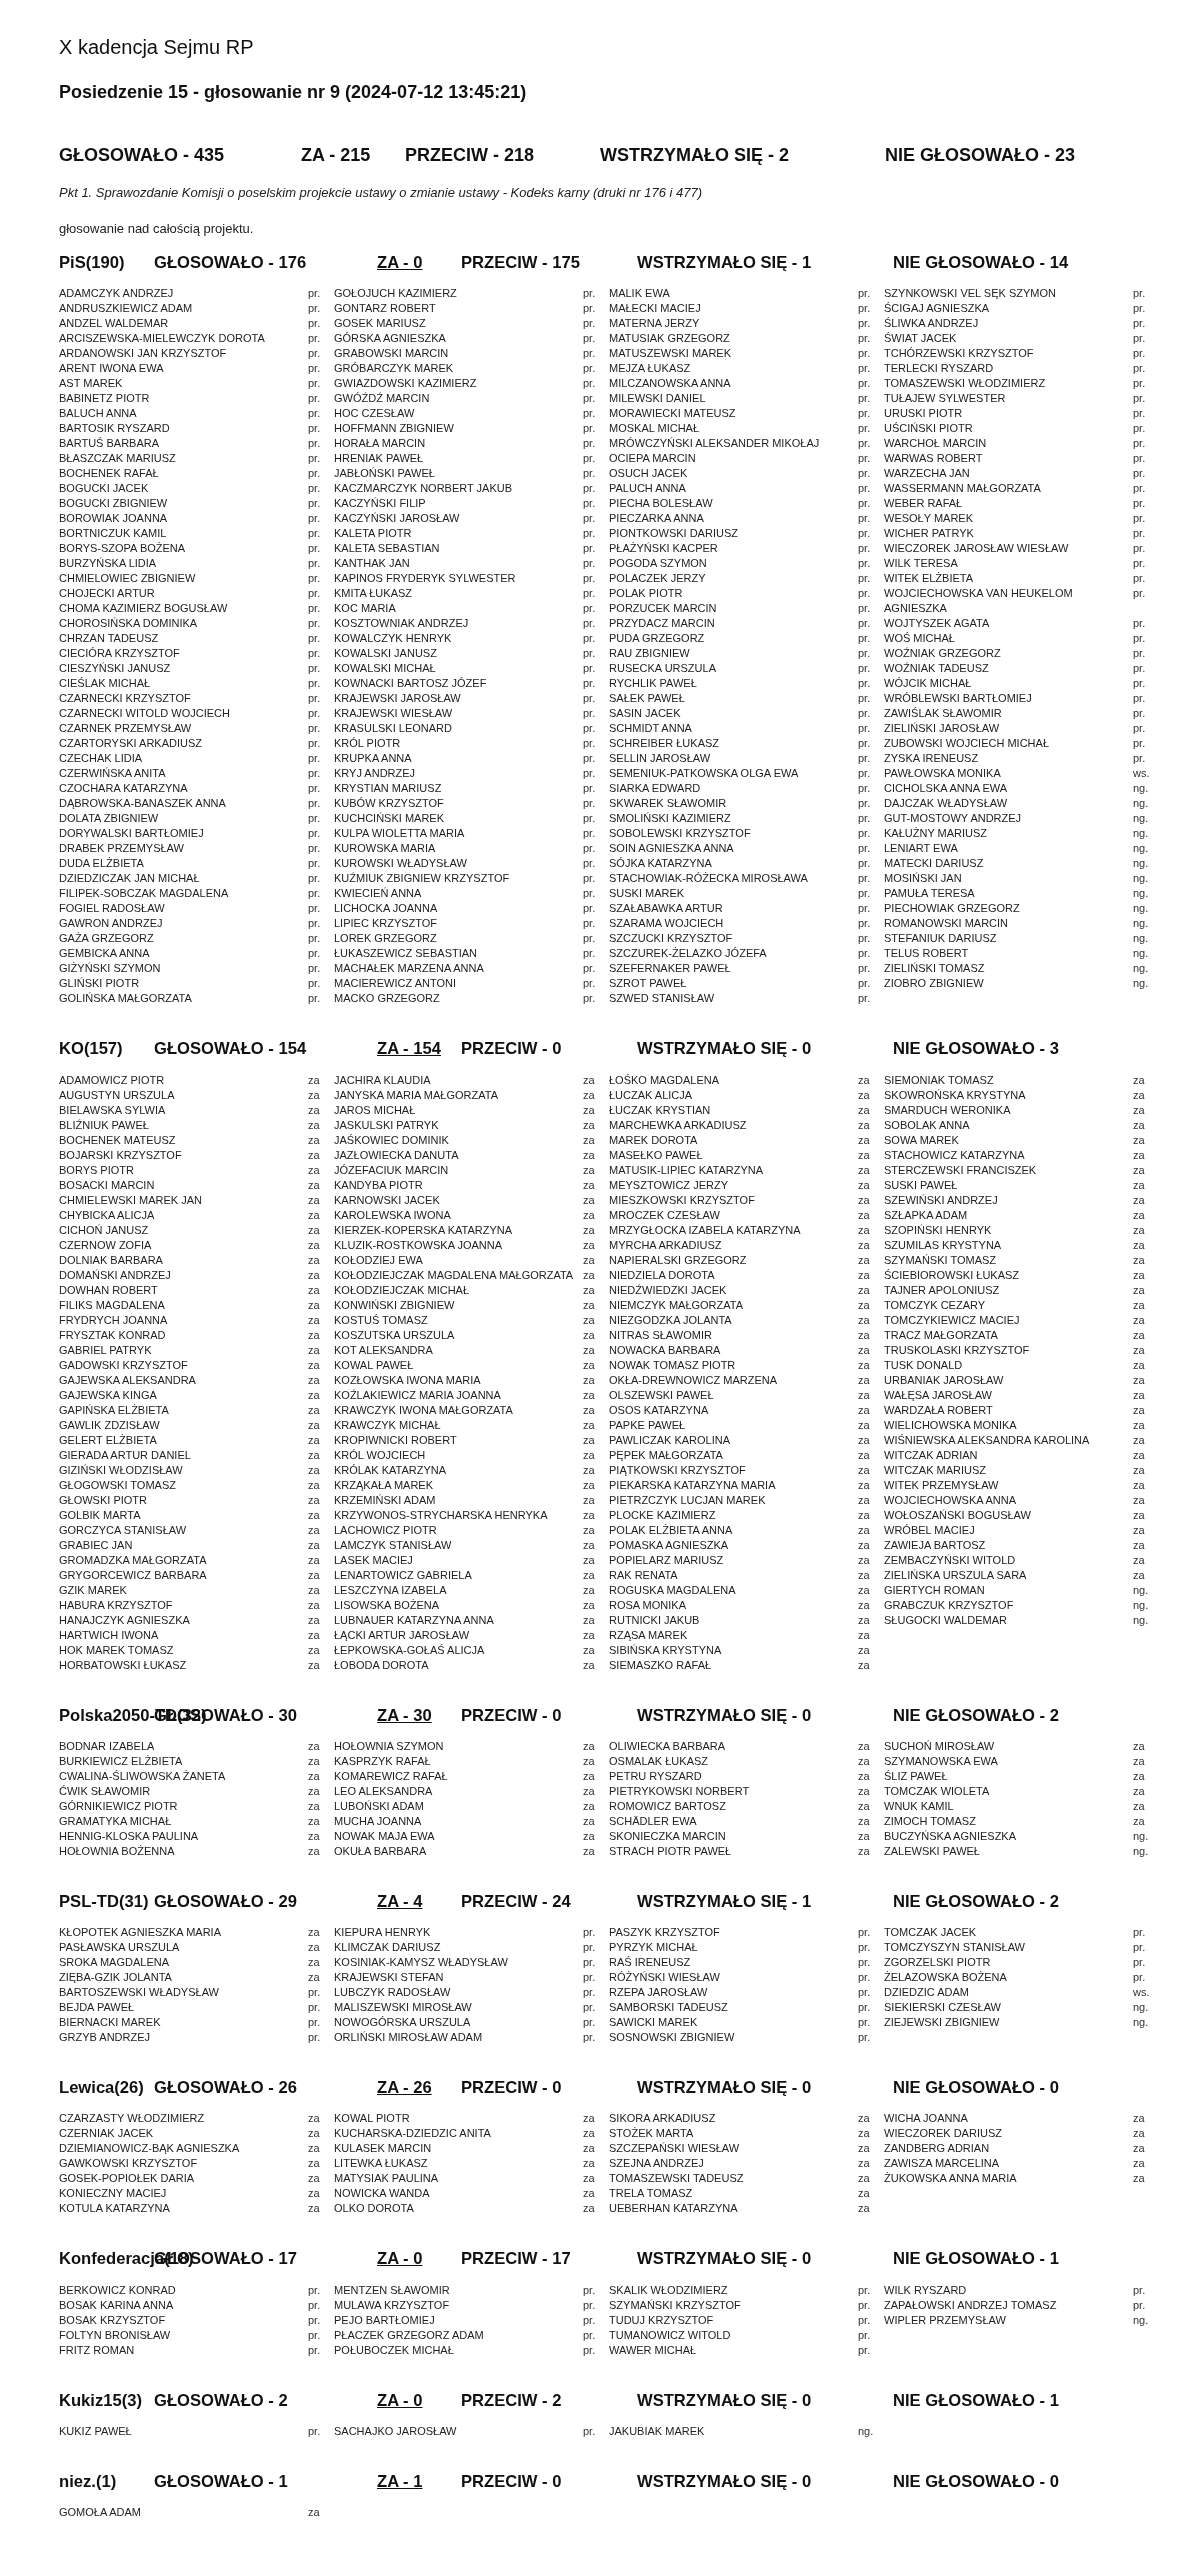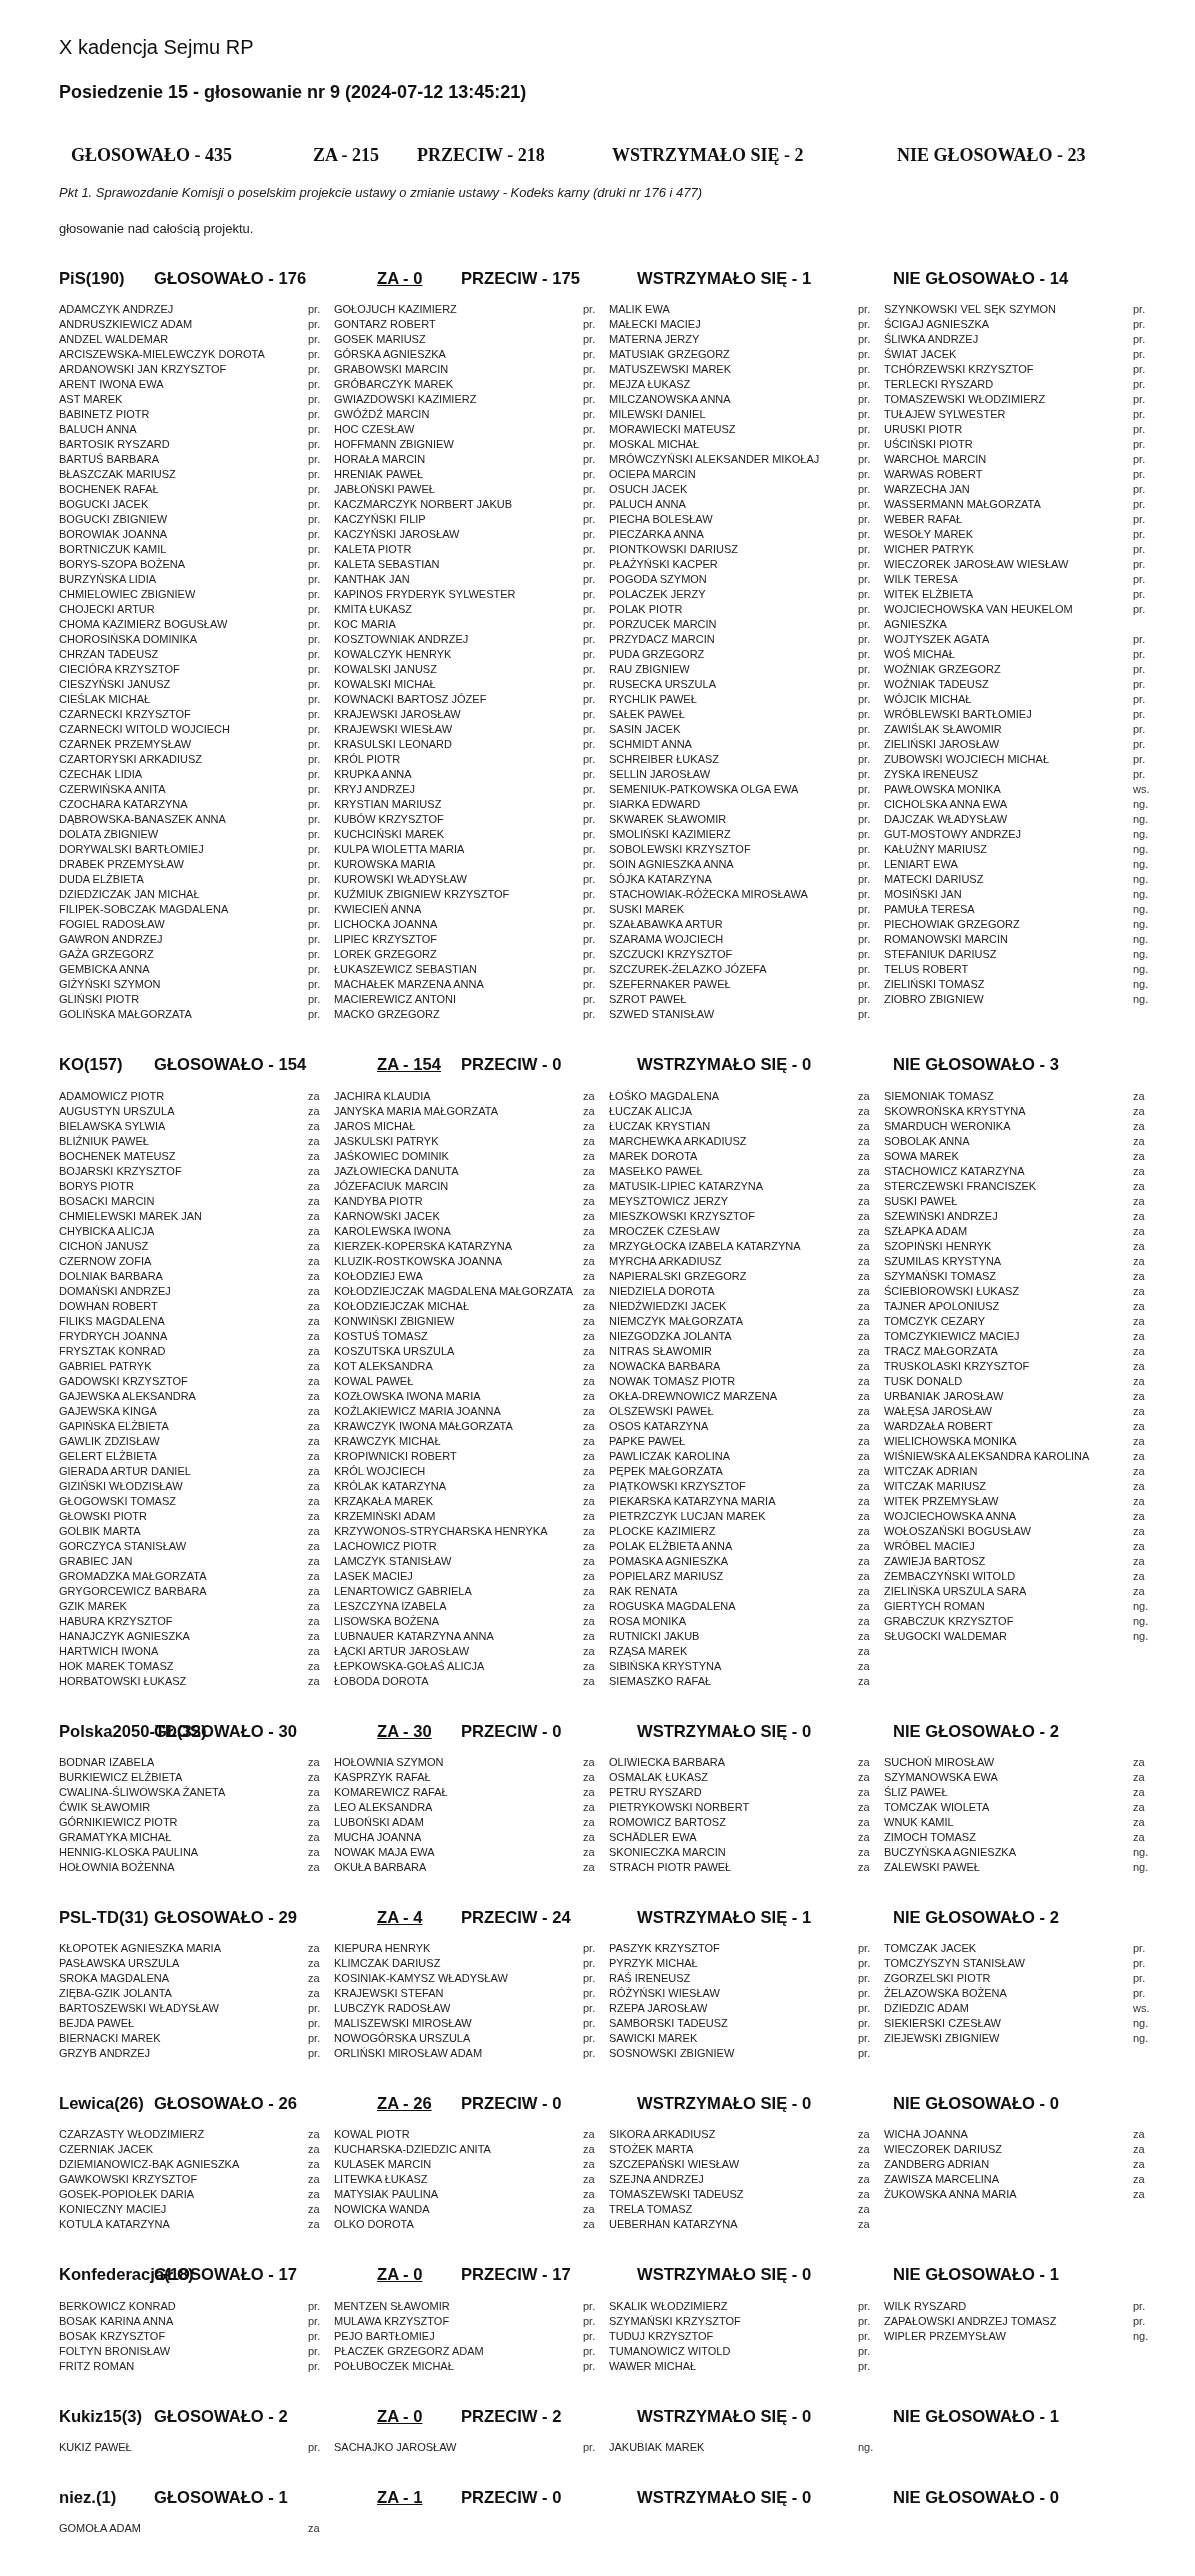--- a/index.html
+++ b/index.html
@@ -1,24 +1,24 @@
 <!DOCTYPE html>
 <html style="font-size:15px"><head>
 <meta charset="utf-8">
 <style>
   html, body { margin: 0; padding: 0; background: #ffffff; }
   body { width: 1196px; min-height: 2576px; font-family: "Liberation Sans", sans-serif; color: #111; }
   .page { padding: 36px 0 0 59px; position: relative; width: 1120px; }
   .doc-title { font-size: 20px; margin: 0 0 23px 0; font-weight: normal; }
   .sitting { font-size: 18px; font-weight: bold; margin: 0 0 42px 0; }
-  .totals { display: flex; font-size: 18px; font-weight: bold; margin: 0 0 19px 12px; font-family: Liberation Serif, serif; }
+  .totals { display: flex; font-size: 18px; font-weight: bold; margin: 0 0 19px 0; }
   .totals span { display: inline-block; }
   .t-gl { width: 242px; } .t-za { width: 104px; } .t-pr { width: 195px; } .t-ws { width: 285px; } .t-ng {}
   .agenda { font-size: 13px; color: #222; margin: 0 0 21px 0; font-style: italic; }
-  .agenda2 { font-size: 13px; color: #222; margin: 0 0 32px 0; }
+  .agenda2 { font-size: 13px; color: #222; margin: 0 0 16px 0; }
   .club { margin-bottom: 32px; }
   .club-head { display: flex; font-size: 16.6px; font-weight: bold; margin: 0 0 13.3px 0; height: 21px; align-items: flex-end; }
   .club-head span { display: inline-block; white-space: nowrap; }
   .ch-name { width: 95px; } .ch-gl { width: 223px; } .ch-za { width: 84px; text-decoration: underline; } .ch-pr { width: 176px; } .ch-ws { width: 256px; }
   .cols { display: flex; }
   .col { width: 275px; }
   .row { display: flex; font-size: 11px; line-height: 15px; color: #222; }
   .row .nm { width: 249px; white-space: normal; padding-right: 3.8px; box-sizing: border-box; }
   .row .vt { width: 25px; color: #333; }
 </style>

